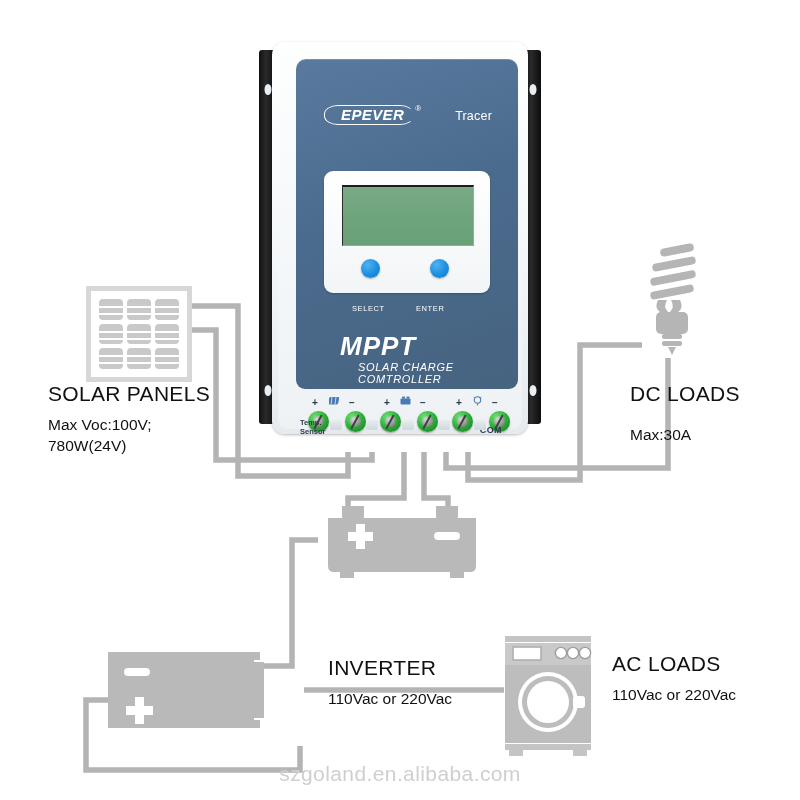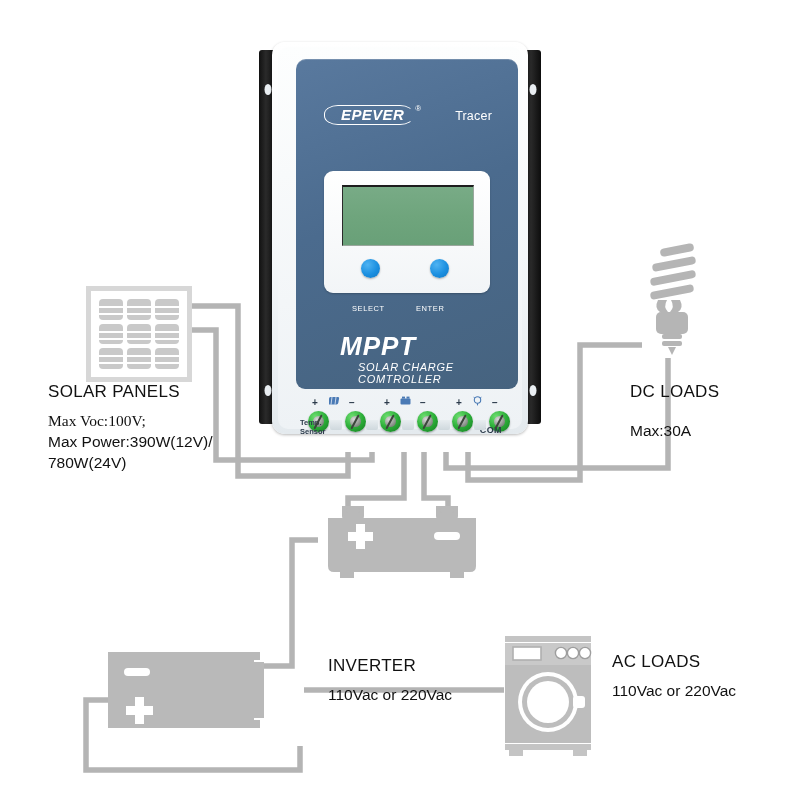--- a/index.html
+++ b/index.html
@@ -10,21 +10,21 @@
     font-family:"Liberation Sans", sans-serif;
     position:relative;
     overflow:hidden;
   }
   .stage{position:absolute;left:0;top:0;width:800px;height:800px;padding-left:27px;}
   #wires{position:absolute;left:0;top:0;width:800px;height:800px;z-index:1;}
   .node{position:absolute;z-index:3;}
 
   
   .lbl-title{
-    font-size:17px;color:#111;white-space:nowrap;letter-spacing:.3px;
+    font-size:21px;color:#111;white-space:nowrap;letter-spacing:.3px;
   }
   .lbl-sub{
     font-size:15.5px;color:#111;white-space:nowrap;line-height:21px;
   }
 
   
   #controller{left:256px;top:32px;width:288px;height:410px;}
   .rail{
     position:absolute;top:18px;width:17px;height:374px;
     background:linear-gradient(90deg,#111 0%,#2a2a2a 40%,#0d0d0d 100%);
@@ -390,34 +390,34 @@
         <span class="foot" style="left:88px;"></span>
         <span class="foot" style="left:124px;"></span>
         <span class="foot" style="left:160px;"></span>
         <span class="foot" style="left:196px;"></span>
       </div>
     </div>
   </div>
 
   <div class="node" id="lbl-solar">
     <div class="lbl-title">SOLAR  PANELS</div>
-    <div class="lbl-sub" style="margin-top:8px;font-family:Liberation Serif, serif;">Max  Voc:100V;</div>
-    <div class="lbl-sub">Max  Power:390W(12V)/</div>
+    <div class="lbl-sub" style="margin-top:8px;">Max  Voc:100V;</div>
     <div class="lbl-sub">780W(24V)</div>
   </div>
 
   <div class="node" id="lbl-dc">
     <div class="lbl-title">DC  LOADS</div>
     <div class="lbl-sub" style="margin-top:18px;">Max:30A</div>
   </div>
 
 
   <div class="node" id="lbl-inverter">
     <div class="lbl-title">INVERTER</div>
     <div class="lbl-sub" style="margin-top:8px;">110Vac  or  220Vac</div>
   </div>
 
   <div class="node" id="lbl-ac">
     <div class="lbl-title">AC  LOADS</div>
     <div class="lbl-sub" style="margin-top:8px;">110Vac  or  220Vac</div>
   </div>
 
+  <div class="watermark">szgoland.en.alibaba.com</div>
 </div>
 
 </body></html>

